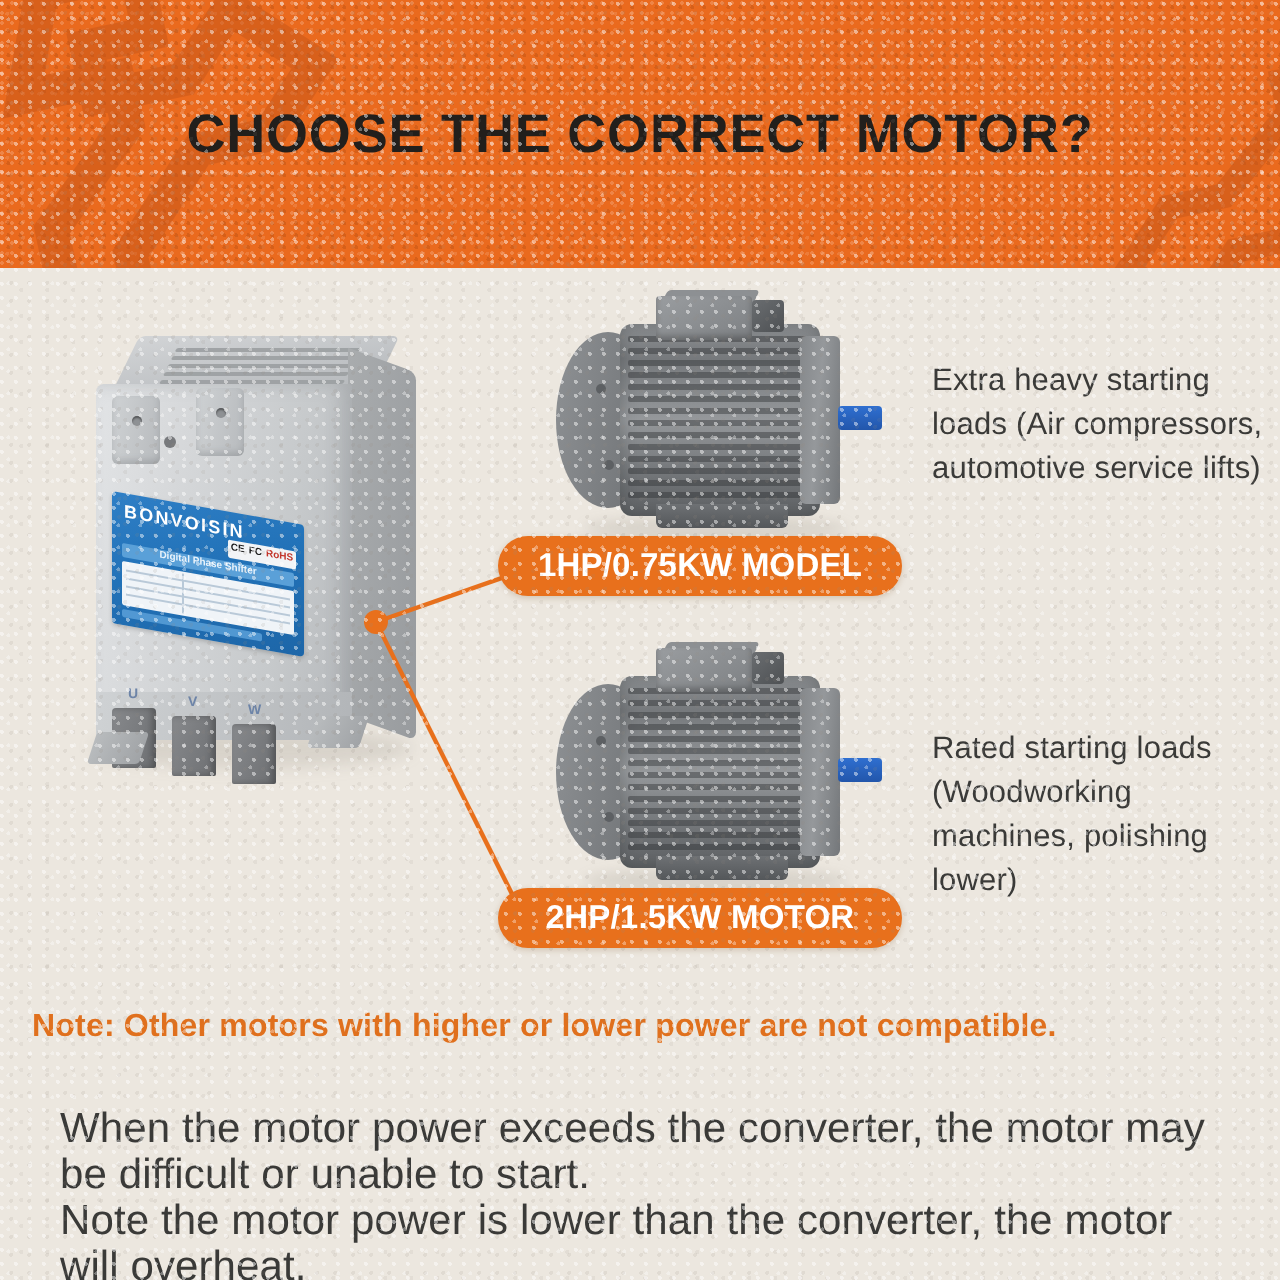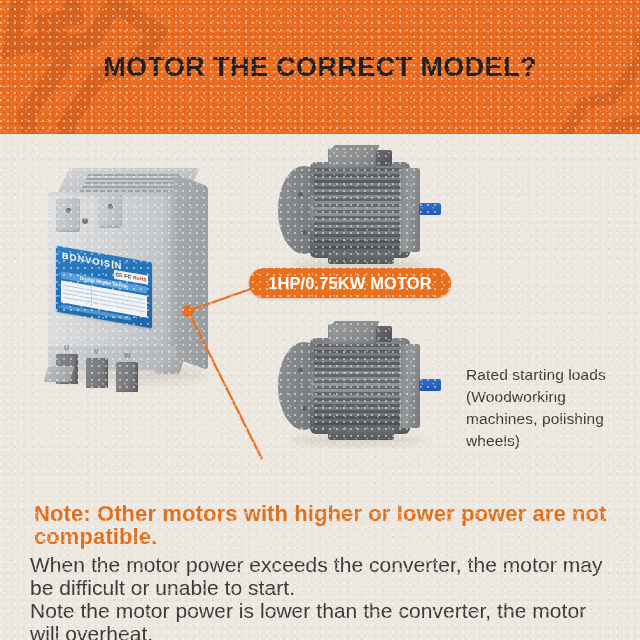--- a/index.html
+++ b/index.html
@@ -186,22 +186,22 @@
   
   .desc{
     position:absolute;z-index:20;color:#3a3a38;font-size:15.5px;line-height:22px;
     letter-spacing:.1px;width:172px;
   }
   .desc.d1{left:466px;top:180px;}
   .desc.d2{left:466px;top:364px;}
 
   
   .note{
-    position:absolute;left:34px;top:502px;width:584px;z-index:20;
-    color:#e0701d;font-size:22px;font-weight:bold;line-height:23px;letter-spacing:.1px;
+    position:absolute;left:16px;top:502px;width:584px;z-index:20;
+    color:#e0701d;font-size:16px;font-weight:bold;line-height:23px;letter-spacing:.1px;
   }
   .body-text{
     position:absolute;left:30px;top:553px;width:588px;z-index:20;
     color:#3a3a38;font-size:21px;line-height:23px;letter-spacing:.05px;
   }
   .body-text p{margin:0;}
 </style>
 </head>
 <body>
 
@@ -219,21 +219,21 @@
     </div>
 
     <div class="wrench right">
       <svg width="200" height="190" viewBox="0 0 200 190">
         <path d="M24 14 L78 14 L78 48 L44 48 L44 78 L96 78 L130 44 L166 80 L132 114
                  L96 114 L44 158 L44 186" fill="none" stroke="#c8571a" stroke-width="16" stroke-linejoin="miter"></path>
       </svg>
     </div>
 
     <div class="title-wrap">
-      <div class="title-2">MOTOR THE CORRECT MODEL?</div>
+      <div class="title-2">CHOOSE THE CORRECT MOTOR?</div>
     </div>
   </div>
 
   <svg class="links">
     <line x1="188" y1="177" x2="268" y2="149" stroke="#e8701c" stroke-width="2.2"></line>
     <line x1="188" y1="177" x2="262" y2="325" stroke="#e8701c" stroke-width="2.2"></line>
     <circle cx="188" cy="177" r="6" fill="#e8701c"></circle>
   </svg>
 
   <div class="device">
@@ -312,21 +312,22 @@
     <div class="m-boxlid"></div>
     <div class="m-box"></div>
     <div class="m-conn"></div>
     <div class="m-flange"></div>
     <div class="m-shaft"></div>
     <div class="m-foot"></div>
     <div class="m-dot" style="left:22px;top:44px;"></div>
     <div class="m-dot" style="left:26px;top:82px;"></div>
   </div>
 
-  <div class="badge badge-m1">1HP/0.75KW MOTOR</div>
+  <div class="badge badge-m1">1HP/0.75KW MODEL</div>
+  <div class="desc d1">Extra heavy starting loads (Air compressors, automotive service lifts)</div>
 
   <div class="motor m2">
     <div class="m-shadow"></div>
     <div class="m-endbell"></div>
     <div class="m-body"></div>
     <div class="m-fins">
       <i></i>
         <i></i>
         <i></i>
         <i></i>
@@ -344,21 +345,22 @@
     <div class="m-boxlid"></div>
     <div class="m-box"></div>
     <div class="m-conn"></div>
     <div class="m-flange"></div>
     <div class="m-shaft"></div>
     <div class="m-foot"></div>
     <div class="m-dot" style="left:22px;top:44px;"></div>
     <div class="m-dot" style="left:26px;top:82px;"></div>
   </div>
 
-  <div class="desc d2">Rated starting loads (Woodworking machines, polishing wheels)</div>
+  <div class="badge badge-m2">2HP/1.5KW MOTOR</div>
+  <div class="desc d2">Rated starting loads (Woodworking machines, polishing lower)</div>
 
   <div class="note">Note: Other motors with higher or lower power are not compatible.</div>
   <div class="body-text">
     <p>When the motor power exceeds the converter, the motor may be difficult or unable to start.</p>
     <p>Note the motor power is lower than the converter, the motor will overheat.</p>
   </div>
 
 </div>
 
 </body></html>

